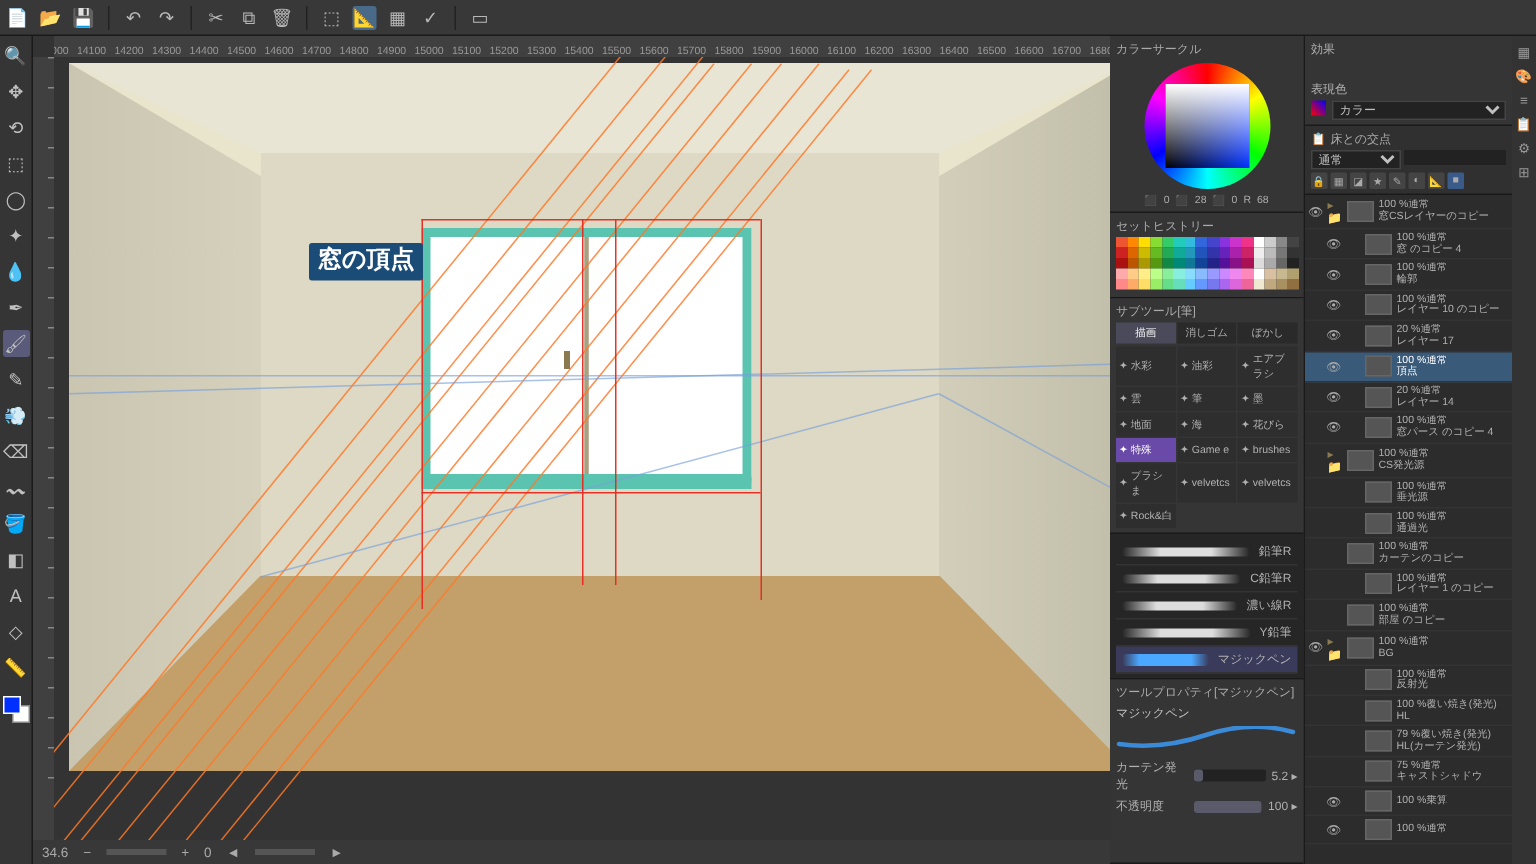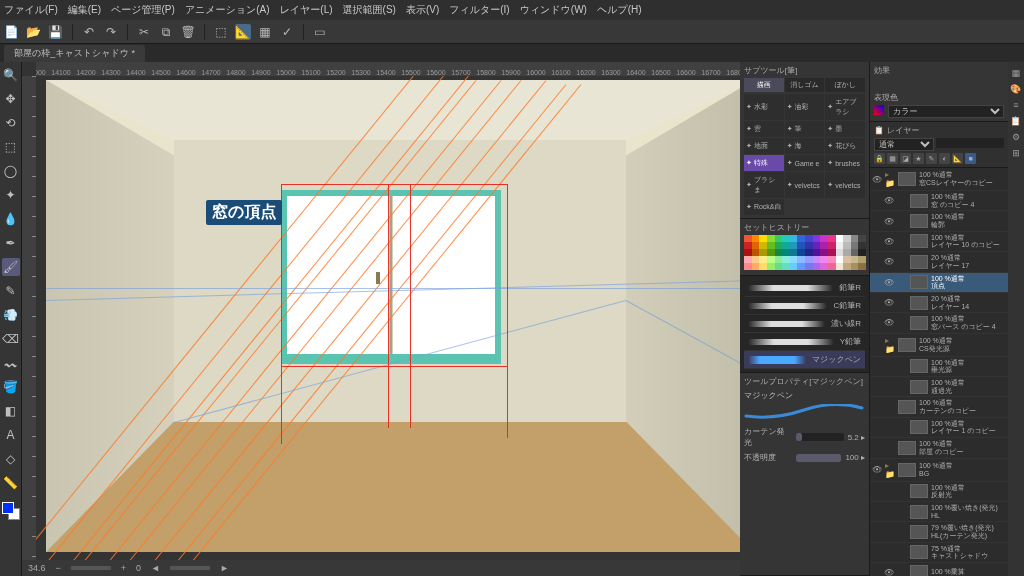--- a/index.html
+++ b/index.html
@@ -116,32 +116,20 @@
 .layer-row.indent1 { padding-left: 14px; }
 
 
 .right-strip { width: 16px; background: #333; display: flex; flex-direction: column; align-items: center; padding-top: 6px; gap: 6px; }
 .right-strip span { font-size: 9px; color: #999; cursor: pointer; }
 </style>
 </head>
 <body>
 
 <div class="app">
-  <div class="menubar" id="menubar">
-      <span>ファイル(F)</span>
-      <span>編集(E)</span>
-      <span>ページ管理(P)</span>
-      <span>アニメーション(A)</span>
-      <span>レイヤー(L)</span>
-      <span>選択範囲(S)</span>
-      <span>表示(V)</span>
-      <span>フィルター(I)</span>
-      <span>ウィンドウ(W)</span>
-      <span>ヘルプ(H)</span>
-    </div>
 
   <div class="toolbar">
     <span class="tb-icon">📄</span>
     <span class="tb-icon">📂</span>
     <span class="tb-icon">💾</span>
     <span class="sep"></span>
     <span class="tb-icon">↶</span>
     <span class="tb-icon">↷</span>
     <span class="sep"></span>
     <span class="tb-icon">✂</span>
@@ -149,23 +137,20 @@
     <span class="tb-icon">🗑</span>
     <span class="sep"></span>
     <span class="tb-icon">⬚</span>
     <span class="tb-icon" style="background:#4a6a8a;border-radius:2px">📐</span>
     <span class="tb-icon">▦</span>
     <span class="tb-icon">✓</span>
     <span class="sep"></span>
     <span class="tb-icon">▭</span>
   </div>
 
-  <div class="tabbar">
-    <div class="tab">部屋の枠_キャストシャドウ *</div>
-  </div>
 
   <div class="main">
     <div class="tool-strip">
       <span class="tool">🔍</span>
       <span class="tool">✥</span>
       <span class="tool">⟲</span>
       <span class="tool">⬚</span>
       <span class="tool">◯</span>
       <span class="tool">✦</span>
       <span class="tool">💧</span>
@@ -296,44 +281,34 @@
         <span>0</span>
         <span>◄</span>
         <span style="width:40px;height:4px;background:#555;display:inline-block"></span>
         <span>►</span>
       </div>
     </div>
 
     <div class="panels">
       <div class="panel-col left">
         <div class="panel">
-          <div class="panel-title">サブツール[筆]</div>
-          <div class="subtool-tabs" id="subtool-tabs">
-              <div class="st active">描画</div>
-              <div class="st">消しゴム</div>
-              <div class="st">ぼかし</div>
-            </div>
-          <div class="subtool-grid" id="subtool-grid">
-              <div class="item"><span>✦</span>水彩</div>
-              <div class="item"><span>✦</span>油彩</div>
-              <div class="item"><span>✦</span>エアブラシ</div>
-              <div class="item"><span>✦</span>雲</div>
-              <div class="item"><span>✦</span>筆</div>
-              <div class="item"><span>✦</span>墨</div>
-              <div class="item"><span>✦</span>地面</div>
-              <div class="item"><span>✦</span>海</div>
-              <div class="item"><span>✦</span>花びら</div>
-              <div class="item active"><span>✦</span>特殊</div>
-              <div class="item"><span>✦</span>Game e</div>
-              <div class="item"><span>✦</span>brushes</div>
-              <div class="item"><span>✦</span>ブラシま</div>
-              <div class="item"><span>✦</span>velvetcs</div>
-              <div class="item"><span>✦</span>velvetcs</div>
-              <div class="item"><span>✦</span>Rock&amp;白</div>
-            </div>
+          <div class="panel-title">カラーサークル</div>
+          <div class="color-wheel">
+              <div class="inner"></div>
+            </div>
+          <div class="color-info">
+            <span>⬛</span>
+              <span>0</span>
+            <span>⬛</span>
+              <span>28</span>
+            <span>⬛</span>
+              <span>0</span>
+            <span>R</span>
+              <span>68</span>
+          </div>
         </div>
         <div class="panel">
           <div class="panel-title">セットヒストリー</div>
           <div class="swatch-grid" id="swatch-grid">
               <div style="background: rgb(238, 85, 51);"></div>
               <div style="background: rgb(255, 136, 0);"></div>
               <div style="background: rgb(255, 221, 0);"></div>
               <div style="background: rgb(136, 221, 51);"></div>
               <div style="background: rgb(51, 204, 102);"></div>
               <div style="background: rgb(34, 204, 187);"></div>
@@ -406,20 +381,46 @@
               <div style="background: rgb(119, 119, 238);"></div>
               <div style="background: rgb(170, 102, 238);"></div>
               <div style="background: rgb(221, 102, 221);"></div>
               <div style="background: rgb(238, 102, 153);"></div>
               <div style="background: rgb(240, 232, 208);"></div>
               <div style="background: rgb(192, 168, 128);"></div>
               <div style="background: rgb(168, 144, 96);"></div>
               <div style="background: rgb(144, 112, 64);"></div>
             </div>
         </div>
+        <div class="panel">
+          <div class="panel-title">サブツール[筆]</div>
+          <div class="subtool-tabs" id="subtool-tabs">
+              <div class="st active">描画</div>
+              <div class="st">消しゴム</div>
+              <div class="st">ぼかし</div>
+            </div>
+          <div class="subtool-grid" id="subtool-grid">
+              <div class="item"><span>✦</span>水彩</div>
+              <div class="item"><span>✦</span>油彩</div>
+              <div class="item"><span>✦</span>エアブラシ</div>
+              <div class="item"><span>✦</span>雲</div>
+              <div class="item"><span>✦</span>筆</div>
+              <div class="item"><span>✦</span>墨</div>
+              <div class="item"><span>✦</span>地面</div>
+              <div class="item"><span>✦</span>海</div>
+              <div class="item"><span>✦</span>花びら</div>
+              <div class="item active"><span>✦</span>特殊</div>
+              <div class="item"><span>✦</span>Game e</div>
+              <div class="item"><span>✦</span>brushes</div>
+              <div class="item"><span>✦</span>ブラシま</div>
+              <div class="item"><span>✦</span>velvetcs</div>
+              <div class="item"><span>✦</span>velvetcs</div>
+              <div class="item"><span>✦</span>Rock&amp;白</div>
+            </div>
+        </div>
         <div class="panel brush-list" id="brush-list">
             <div class="brush-row">
               <span class="stroke"></span>
               <span>鉛筆R</span>
             </div>
             <div class="brush-row">
               <span class="stroke"></span>
               <span>C鉛筆R</span>
             </div>
             <div class="brush-row">
@@ -467,21 +468,21 @@
           <div class="panel-title">効果</div>
           <div style="display:flex;gap:4px;margin-top:16px;font-size:8px">
             <span>表現色</span>
           </div>
           <div style="display:flex;gap:4px;margin-top:2px">
             <span style="width:10px;height:10px;background:linear-gradient(45deg,red,blue);display:inline-block"></span>
             <select style="background:#222;color:#c0c0c0;border:1px solid #444;font-size:8px;flex:1"><option>カラー</option></select>
           </div>
         </div>
         <div class="layer-top">
-          <div class="panel-title">📋 <span>レイヤー</span></div>
+          <div class="panel-title">📋 <span>床との交点</span></div>
           <div style="display:flex;gap:2px;margin-top:2px">
             <select><option>通常</option></select>
             <span style="flex:1;height:10px;background:#222"></span>
           </div>
           <div class="layer-icons">
             <span>🔒</span>
             <span>▦</span>
             <span>◪</span>
             <span>★</span>
             <span>✎</span>

